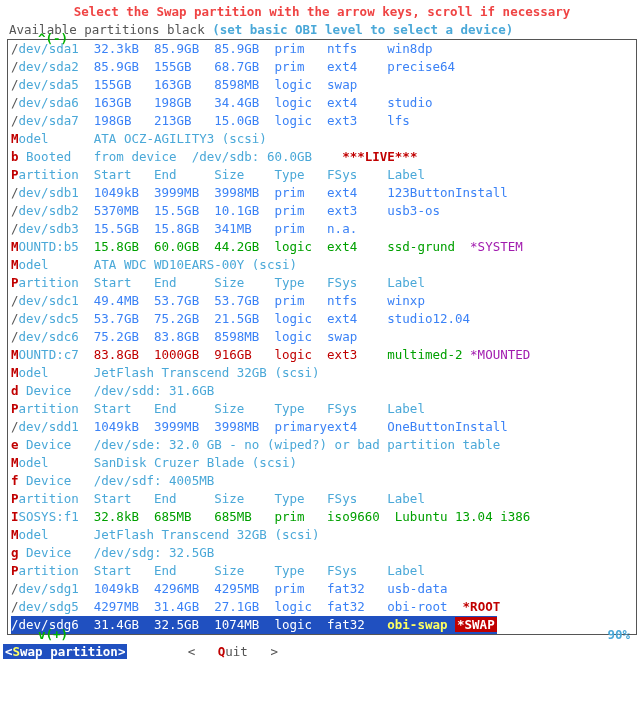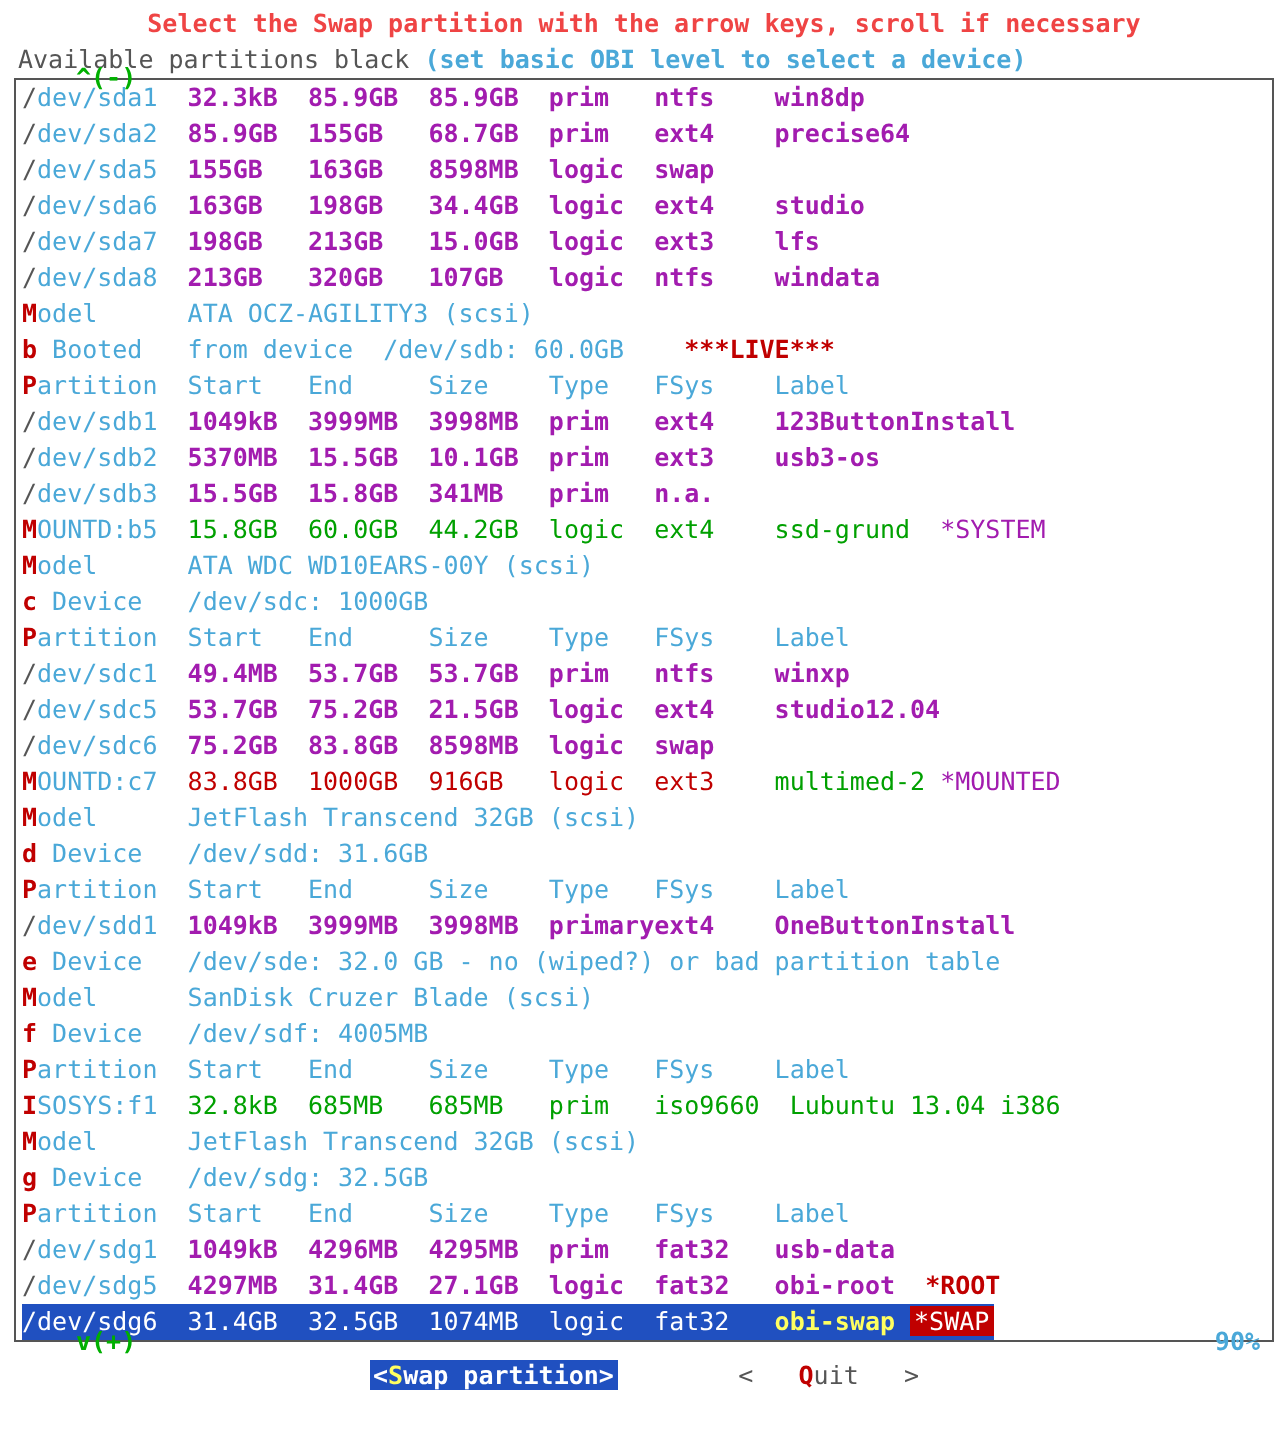--- a/index.html
+++ b/index.html
@@ -30,33 +30,33 @@
     position: absolute; bottom:-10px; left:30px;
     color: #00b000; font-weight: bold;
   }
   .pct {
     position: absolute; bottom:-10px; right:6px;
     color: #4aa8d8; font-weight:bold;
   }
   .row { white-space: pre; }
   .slash { color: #555; }
   .dev  { color: #4aa8d8; }        
-  .grey { color: #a21caf; font-weight: bold; }
+  .grey { color: #3b82f6; }
   .red  { color: #c00000; font-weight:bold;}
   .redplain { color: #c00000; }
   .green{ color: #00a000; }
   .mag  { color: #a21caf; }
   .sel-row {
     background: #2050c0;
     color: #ffffff;
     display:inline-block;
   }
   .sel-row .yellow { color: #ffff60; font-weight:bold;}
-  .sel-row .redb { background:#c00000; color:#fff; font-weight:normal; padding:0 2px;margin-top:24px;}
-  .btnbar { text-align:center; margin-top:8px;}
+  .sel-row .redb { background:#c00000; color:#fff; font-weight:bold; padding:0 2px;margin-top:24px;}
+  .btnbar { text-align:left; margin-top:8px;}
   .btn-swap {
     background:#2050c0; color:#fff; font-weight:bold;
     padding:0 2px;
   }
   .btn-swap .y { color:#ffff60; }
   .btn-quit-q { color:#c00000; font-weight:bold;}
   .angle { color:#555; }
 </style>
 </head>
 <body>
@@ -69,30 +69,28 @@
 
 <div class="frame">
 <span class="corner-up">^(-)</span>
 
 <div id="rows">
       <div class="row"><span class="slash">/</span><span class="dev">dev/sda1 </span> <span class="grey">32.3kB  85.9GB  85.9GB  prim   ntfs    win8dp</span></div>
       <div class="row"><span class="slash">/</span><span class="dev">dev/sda2 </span> <span class="grey">85.9GB  155GB   68.7GB  prim   ext4    precise64</span></div>
       <div class="row"><span class="slash">/</span><span class="dev">dev/sda5 </span> <span class="grey">155GB   163GB   8598MB  logic  swap    </span></div>
       <div class="row"><span class="slash">/</span><span class="dev">dev/sda6 </span> <span class="grey">163GB   198GB   34.4GB  logic  ext4    studio</span></div>
       <div class="row"><span class="slash">/</span><span class="dev">dev/sda7 </span> <span class="grey">198GB   213GB   15.0GB  logic  ext3    lfs</span></div>
-      <div class="row"><span class="slash">/</span><span class="dev">dev/sda8 </span> <span class="grey">213GB   320GB   107GB   logic  ntfs    windata</span></div>
       <div class="row"><span class="red">M</span><span class="dev">odel     </span> <span class="dev">ATA OCZ-AGILITY3 (scsi)</span></div>
       <div class="row"><span class="red">b</span><span class="dev"> Booted  </span> <span class="dev">from device  /dev/sdb: 60.0GB    </span><span class="red">***LIVE***</span></div>
       <div class="row"><span class="red">P</span><span class="dev">artition </span> <span class="dev">Start   End     Size    Type   FSys    Label</span></div>
       <div class="row"><span class="slash">/</span><span class="dev">dev/sdb1 </span> <span class="grey">1049kB  3999MB  3998MB  prim   ext4    123ButtonInstall</span></div>
       <div class="row"><span class="slash">/</span><span class="dev">dev/sdb2 </span> <span class="grey">5370MB  15.5GB  10.1GB  prim   ext3    usb3-os</span></div>
       <div class="row"><span class="slash">/</span><span class="dev">dev/sdb3 </span> <span class="grey">15.5GB  15.8GB  341MB   prim   n.a.    </span></div>
       <div class="row"><span class="red">M</span><span class="dev">OUNTD:b5 </span> <span class="green">15.8GB  60.0GB  44.2GB  logic  ext4    </span><span class="green">ssd-grund  </span><span class="mag">*SYSTEM</span></div>
       <div class="row"><span class="red">M</span><span class="dev">odel     </span> <span class="dev">ATA WDC WD10EARS-00Y (scsi)</span></div>
-      <div class="row"><span class="red">c</span><span class="dev"> Device  </span> <span class="dev">/dev/sdc: 1000GB</span></div>
       <div class="row"><span class="red">P</span><span class="dev">artition </span> <span class="dev">Start   End     Size    Type   FSys    Label</span></div>
       <div class="row"><span class="slash">/</span><span class="dev">dev/sdc1 </span> <span class="grey">49.4MB  53.7GB  53.7GB  prim   ntfs    winxp</span></div>
       <div class="row"><span class="slash">/</span><span class="dev">dev/sdc5 </span> <span class="grey">53.7GB  75.2GB  21.5GB  logic  ext4    studio12.04</span></div>
       <div class="row"><span class="slash">/</span><span class="dev">dev/sdc6 </span> <span class="grey">75.2GB  83.8GB  8598MB  logic  swap    </span></div>
       <div class="row"><span class="red">M</span><span class="dev">OUNTD:c7 </span> <span class="redplain">83.8GB  1000GB  916GB   logic  ext3    </span><span class="green">multimed-2 </span><span class="mag">*MOUNTED</span></div>
       <div class="row"><span class="red">M</span><span class="dev">odel     </span> <span class="dev">JetFlash Transcend 32GB (scsi)</span></div>
       <div class="row"><span class="red">d</span><span class="dev"> Device  </span> <span class="dev">/dev/sdd: 31.6GB</span></div>
       <div class="row"><span class="red">P</span><span class="dev">artition </span> <span class="dev">Start   End     Size    Type   FSys    Label</span></div>
       <div class="row"><span class="slash">/</span><span class="dev">dev/sdd1 </span> <span class="grey">1049kB  3999MB  3998MB  primaryext4    OneButtonInstall</span></div>
       <div class="row"><span class="red">e</span><span class="dev"> Device  </span> <span class="dev">/dev/sde: 32.0 GB - no (wiped?) or bad partition table</span></div>

